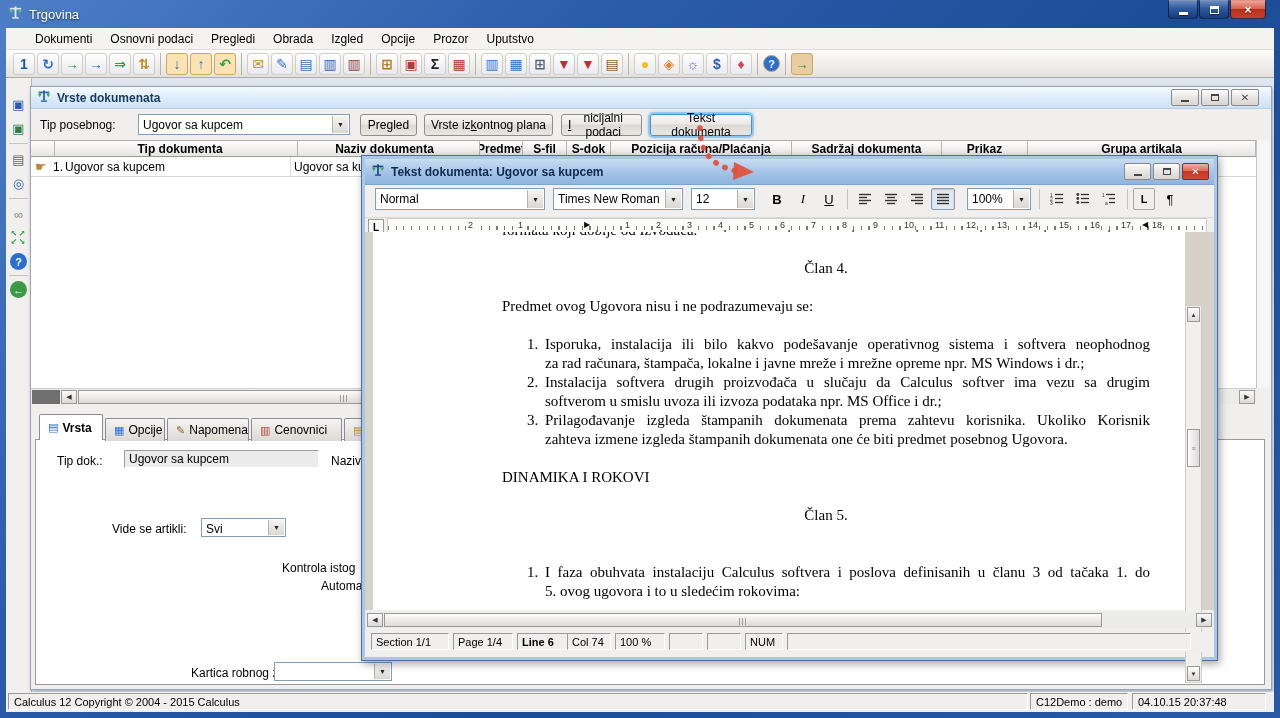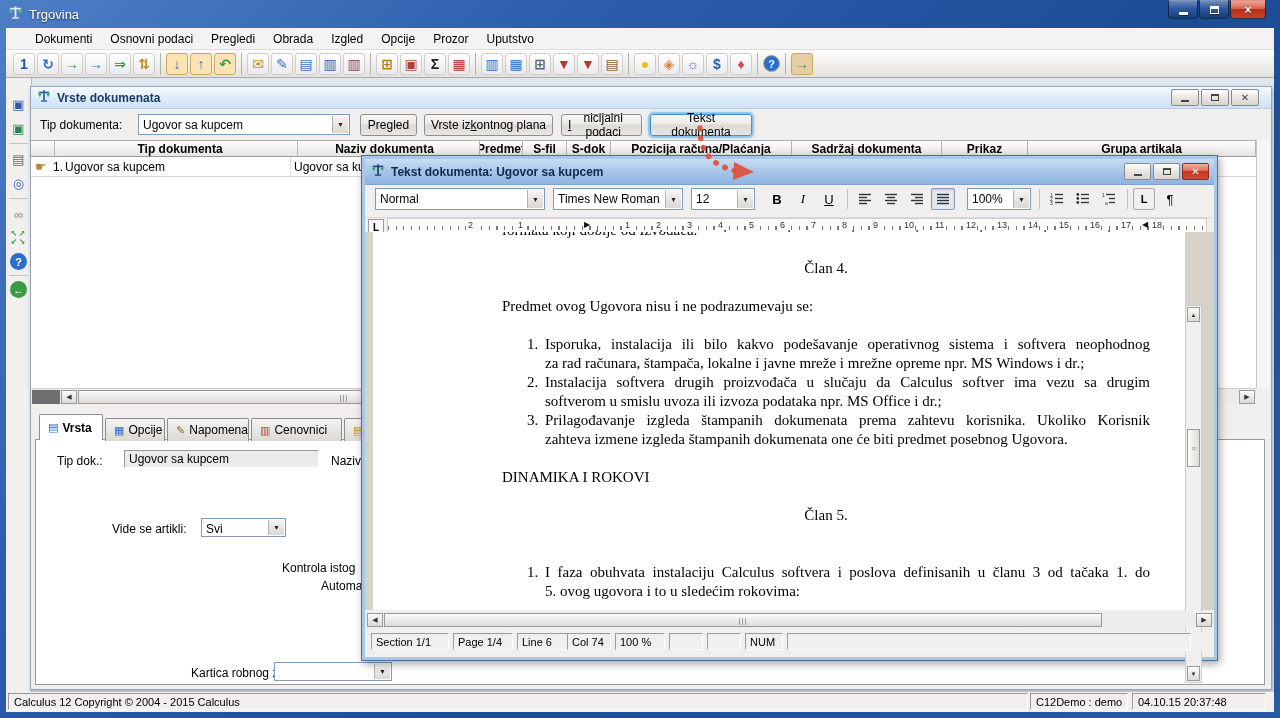--- a/index.html
+++ b/index.html
@@ -225,21 +225,21 @@
           <div class="wbtn">
               <span class="g-max"></span>
             </div>
           <div class="wbtn">
               <span class="g-x">✕</span>
             </div>
         </div>
       </div>
 
       <div class="dw-controls">
-        <span class="lbl" style="left:9px;top:8px;">Tip dokumenta:</span>
+        <span class="lbl" style="left:9px;top:8px;">Tip posebnog:</span>
         <div class="combo" style="left:107px;top:4px;width:212px;height:21px;">
           <span>Ugovor sa kupcem</span>
           <span class="carr">▼</span>
         </div>
         <span id="dwbuttons"><button class="btn" style="left: 329px; top: 4px; width: 57px;">Pregled</button><button class="btn" style="left: 393px; top: 4px; width: 129px;">Vrste iz <u>k</u>ontnog plana</button><button class="btn" style="left: 530px; top: 4px; width: 81px;"><u>I</u>nicijalni podaci</button><button class="btn focused" style="left: 619px; top: 4px; width: 102px;">Tekst dokumenta</button></span>
       </div>
 
       <div class="gridhead" id="gridhead">
         <div class="hcell" style="left:0;width:24px;"></div>
       <div class="hcell" style="left: 32px; width: 235px; text-align: center;">Tip dokumenta</div>
@@ -512,21 +512,21 @@
 
         <div class="ehscroll">
           <div class="sarrow" style="left:2px;">◀</div>
           <div class="sthumb" style="left:19px;width:718px;">|||</div>
           <div class="sarrow" style="left:831px;">▶</div>
         </div>
 
         <div class="e-status" id="estatus">
             <div class="escell sunk" style="left: 6px; width: 78px;">Section 1/1</div>
             <div class="escell sunk" style="left: 88px; width: 60px;">Page 1/4</div>
-            <div class="escell sunk" style="left: 152px; width: 54px;">Line 6</div>
+            <div class="escell sunk" style="left: 152px; width: 54px; font-weight: bold;">Line 6</div>
             <div class="escell sunk" style="left: 202px; width: 44px;">Col 74</div>
             <div class="escell sunk" style="left: 250px; width: 50px;">100 %</div>
             <div class="escell sunk" style="left: 304px; width: 34px;"></div>
             <div class="escell sunk" style="left: 342px; width: 34px;"></div>
             <div class="escell sunk" style="left: 380px; width: 38px;">NUM</div>
             <div class="escell sunk" style="left: 422px; width: 404px;"></div>
           </div>
       </div>
     </div>
 

